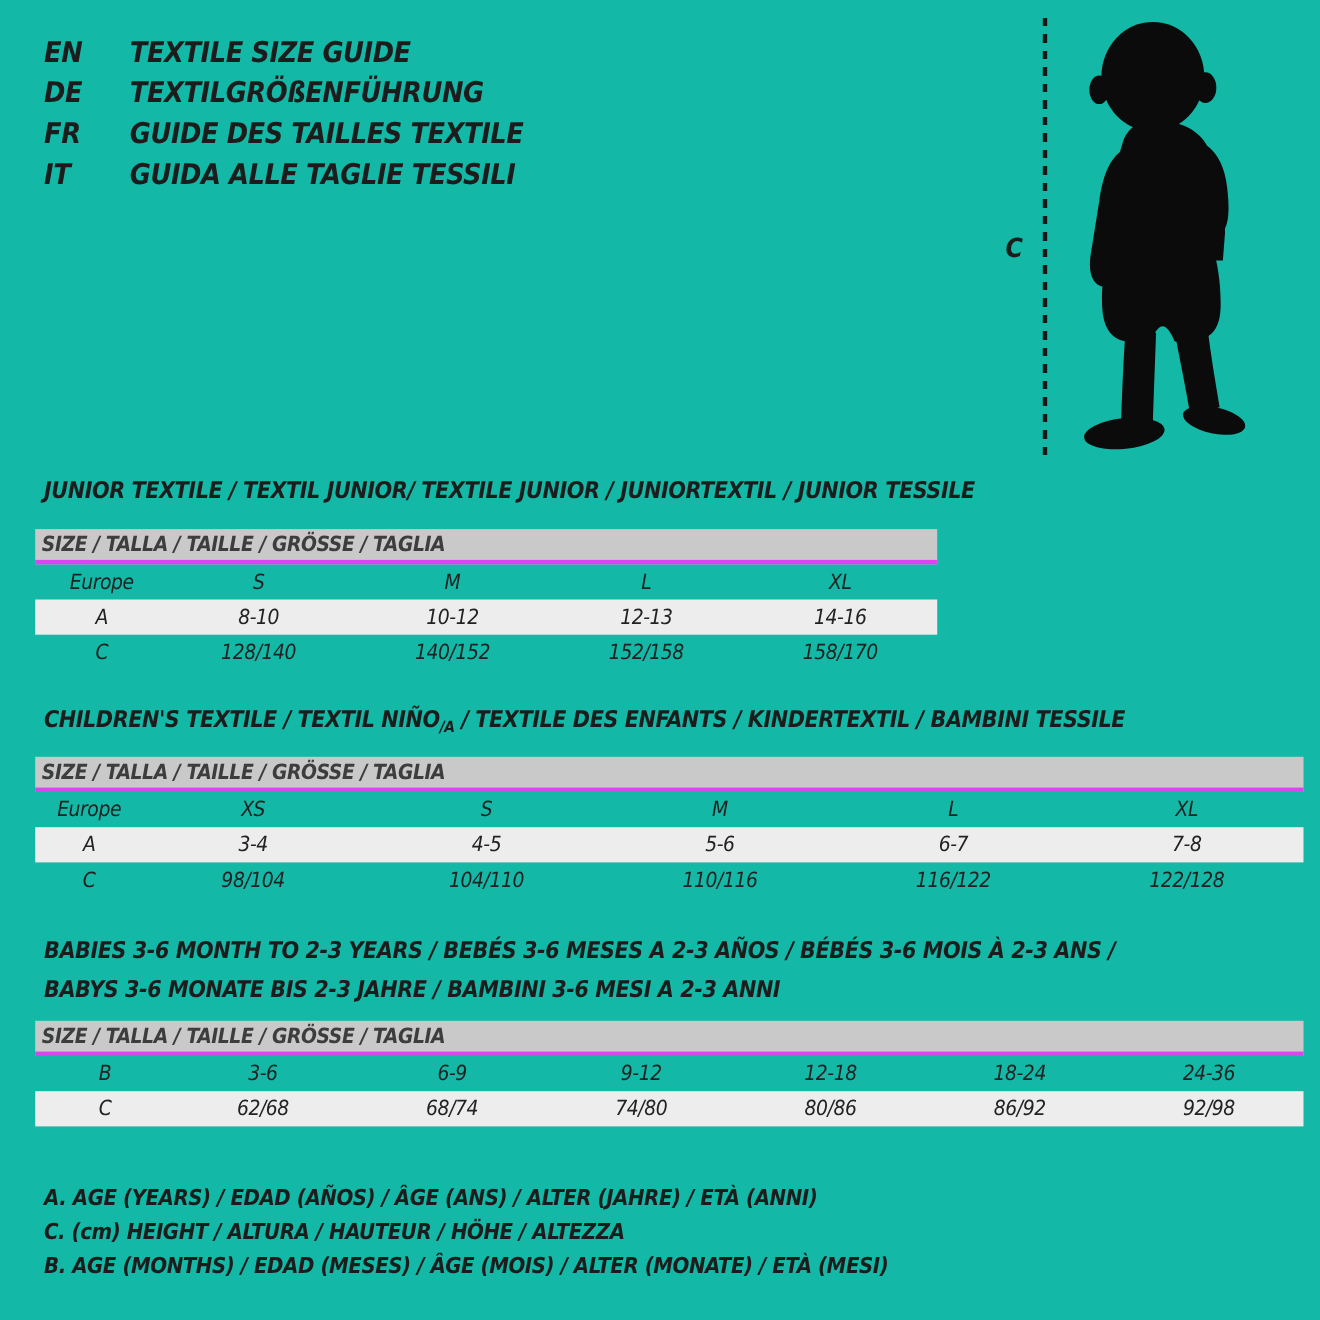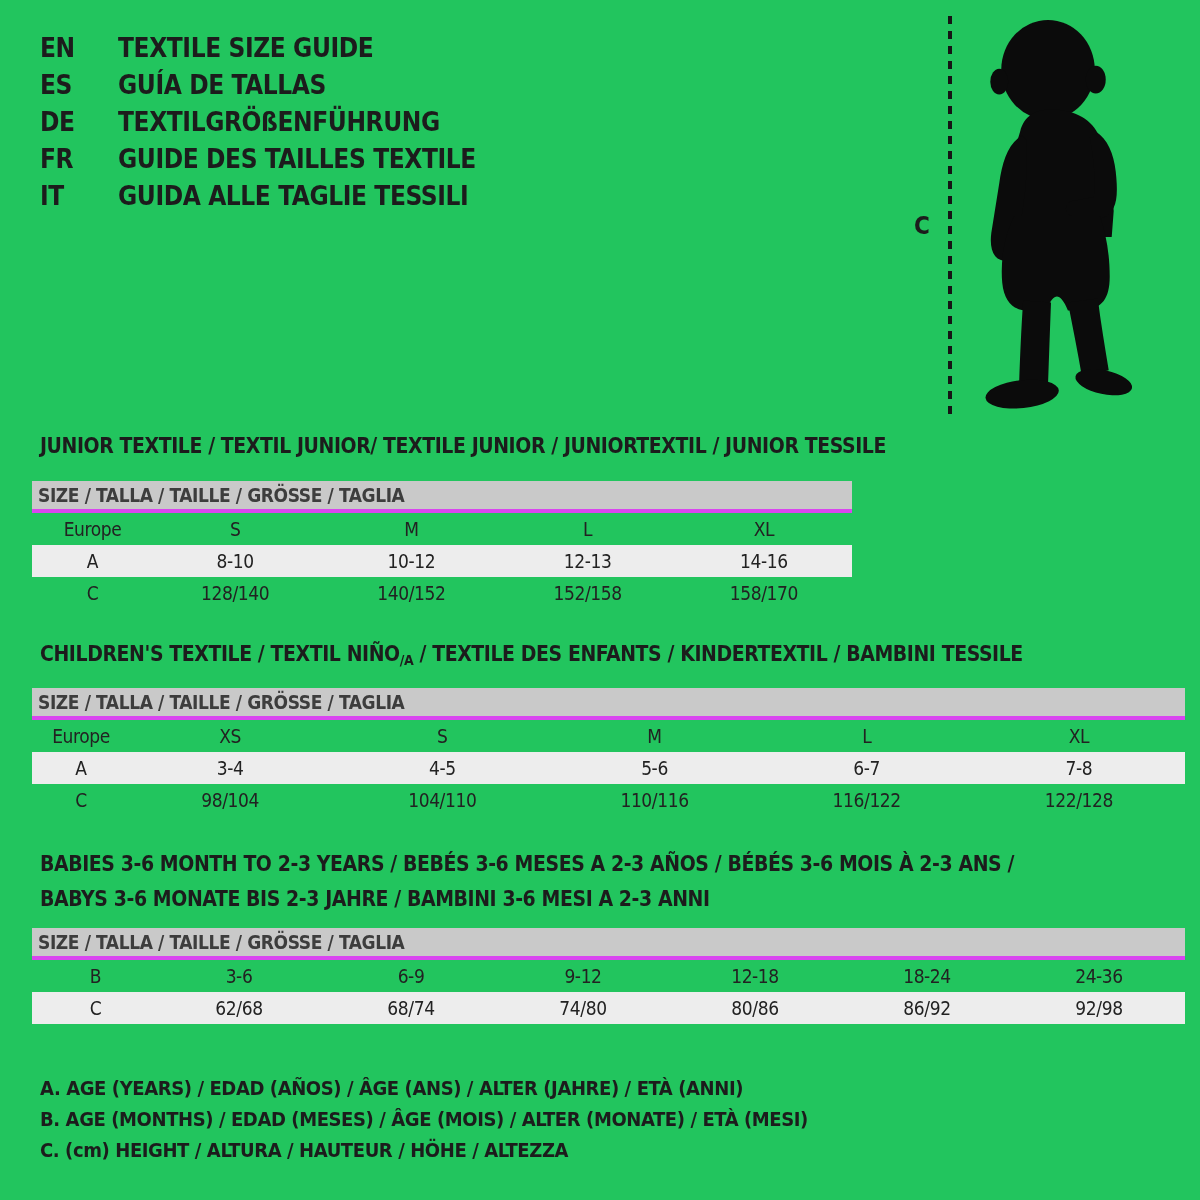--- a/index.html
+++ b/index.html
@@ -1,21 +1,22 @@
 <!DOCTYPE html>
 <html><head>
 <meta charset="utf-8">
 <style>
   html,body{margin:0;padding:0;background:#fff;}
   .page{
-    position:relative;width:1200px;height:1200px;background:#22c55e;overflow:hidden;
+    position:relative;width:1200px;height:1200px;background:#14b8a6;overflow:hidden;
     font-family:"DejaVu Sans","Liberation Sans",sans-serif;
     font-stretch:condensed;
     color:#1c1c1c;
     letter-spacing:-0.4px;
+    font-style:italic;
   }
   
   .lang-list{position:absolute;left:40px;top:30px;}
   .lang-row{display:flex;line-height:37px;font-weight:bold;font-size:26px;white-space:nowrap;}
   .lang-code{width:78px;flex:0 0 78px;}
   
   .measure-line{
     position:absolute;left:948px;top:16px;width:4px;height:400px;
     background:repeating-linear-gradient(to bottom,#161616 0 8px,transparent 8px 15px);
   }
@@ -48,24 +49,20 @@
 </style>
 </head>
 <body>
 
 <div class="page">
 
   <div class="lang-list">
     <div class="lang-row">
       <span class="lang-code">EN</span>
       <span class="lang-title">TEXTILE SIZE GUIDE</span>
-    </div>
-    <div class="lang-row">
-      <span class="lang-code">ES</span>
-      <span class="lang-title">GUÍA DE TALLAS</span>
     </div>
     <div class="lang-row">
       <span class="lang-code">DE</span>
       <span class="lang-title">TEXTILGRÖßENFÜHRUNG</span>
     </div>
     <div class="lang-row">
       <span class="lang-code">FR</span>
       <span class="lang-title">GUIDE DES TAILLES TEXTILE</span>
     </div>
     <div class="lang-row">
@@ -175,17 +172,17 @@
           <div class="tcell">74/80</div>
           <div class="tcell">80/86</div>
           <div class="tcell">86/92</div>
           <div class="tcell">92/98</div>
         </div>
       </div>
   </div>
 
   <div class="legend">
     <div>A. AGE (YEARS) / EDAD (AÑOS) / ÂGE (ANS) / ALTER (JAHRE) / ETÀ (ANNI)</div>
+    <div>C. (cm) HEIGHT / ALTURA / HAUTEUR / HÖHE / ALTEZZA</div>
     <div>B. AGE (MONTHS) / EDAD (MESES) / ÂGE (MOIS) / ALTER (MONATE) / ETÀ (MESI)</div>
-    <div>C. (cm) HEIGHT / ALTURA / HAUTEUR / HÖHE / ALTEZZA</div>
   </div>
 
 </div>
 
 </body></html>

